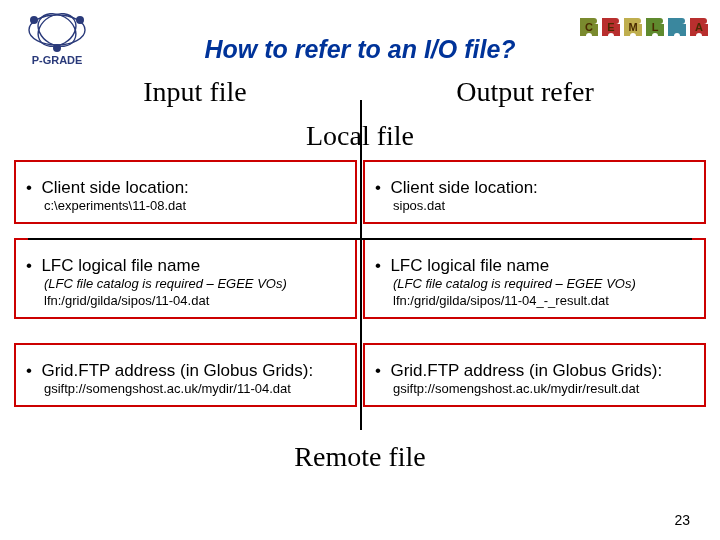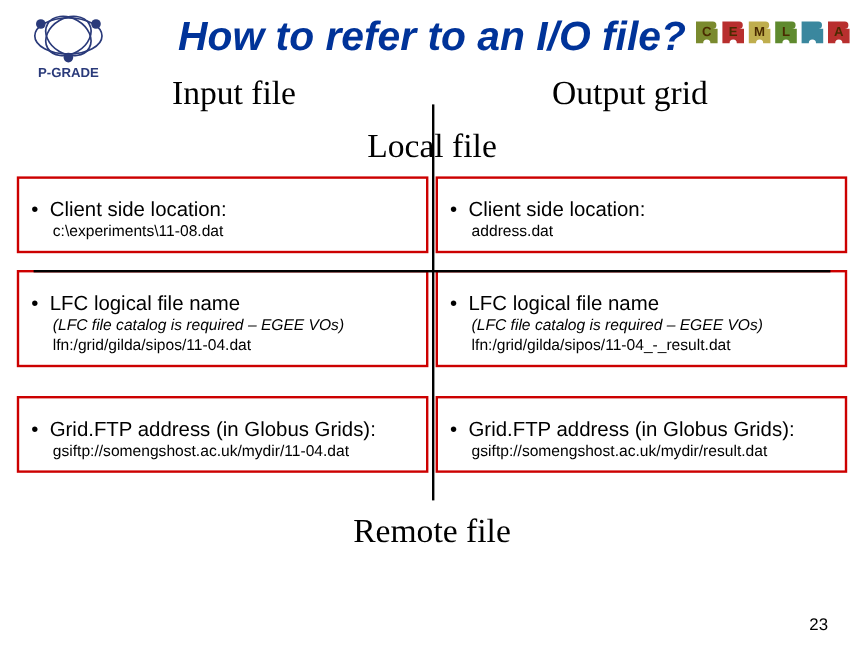--- a/index.html
+++ b/index.html
@@ -11,22 +11,22 @@
     font-family: Arial, Helvetica, sans-serif;
     position: relative;
     overflow: hidden;
   }
   .slide { width: 720px; height: 540px; position: relative; }
   .title {
     text-align: center;
     font-style: italic;
     font-weight: bold;
     color: #003399;
-    font-size: 34px;
-    padding-top: 12px;
+    font-size: 25px;
+    padding-top: 35px;
   }
   .logo-left {
     position: absolute; left: 14px; top: 8px; width: 86px; height: 62px;
   }
   .logo-right {
     position: absolute; right: 10px; top: 14px; display: flex; gap: 0;
   }
   .puzzle {
     width: 22px; height: 26px; position: relative;
   }
@@ -127,35 +127,35 @@
           <path d="M2 4 h14 a3 3 0 0 1 0 6 v0 h4 v12 h-6 a3 3 0 0 0 -6 0 h-6 z" fill="#b82f2e"></path>
         </svg>
         <div class="puzzle-letter" style="color:#4a2b00;">A</div>
       </div>
     </div>
 
 <div class="title">How to refer to an I/O file?</div>
 
 <div class="row-heads">
   <div class="half">Input file</div>
-  <div class="half">Output grid</div>
+  <div class="half">Output refer</div>
 </div>
 <div class="subhead">Local file</div>
 
 <div class="table-wrap">
   <div class="vline"></div>
 
   <div class="cell-row">
     <div class="cell">
       <div class="b-head">•&nbsp;&nbsp;<span>Client side location:</span></div>
       <div class="b-sub" style="padding-left:18px;">c:\experiments\11-08.dat</div>
     </div>
     <div class="cell">
       <div class="b-head">•&nbsp;&nbsp;<span>Client side location:</span></div>
-      <div class="b-sub" style="padding-left:18px;">address.dat</div>
+      <div class="b-sub" style="padding-left:18px;">sipos.dat</div>
     </div>
   </div>
   <div class="hline" style="top:78px;"></div>
 
   <div class="cell-row" style="margin-top:14px;border-radius:18px;">
     <div class="cell">
       <div class="b-head">•&nbsp;&nbsp;<span>LFC logical file name</span></div>
       <div class="b-sub" style="padding-left:18px;">
         <i>(LFC file catalog is required – EGEE VOs)</i><br>
         <span>lfn:/grid/gilda/sipos/11-04.dat</span>

